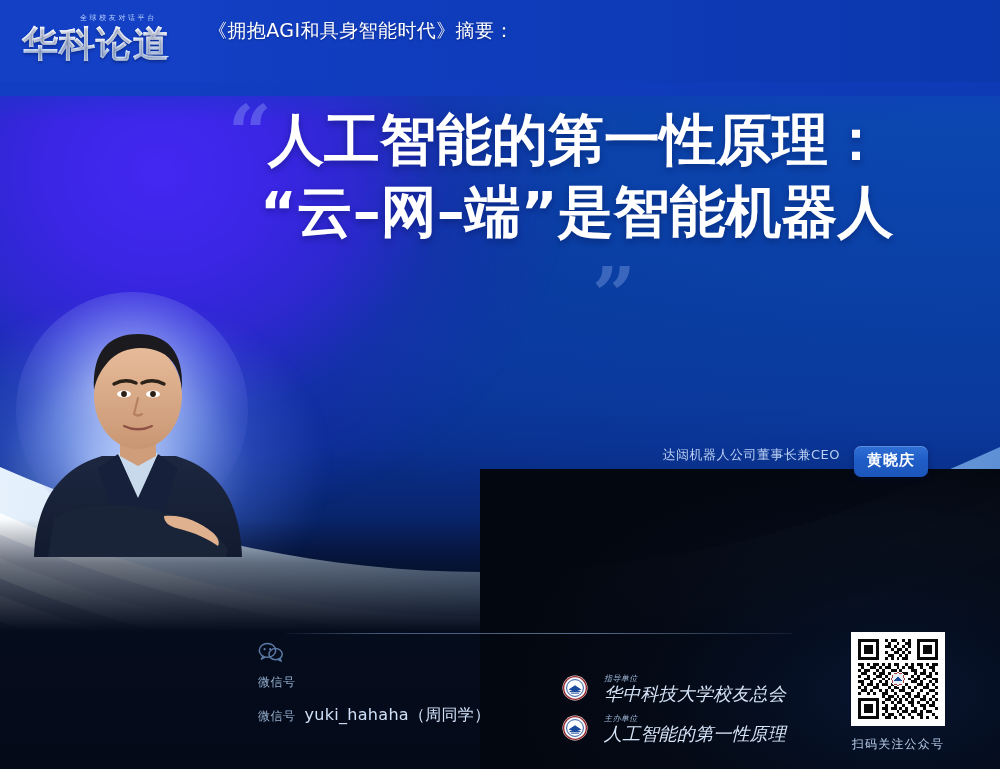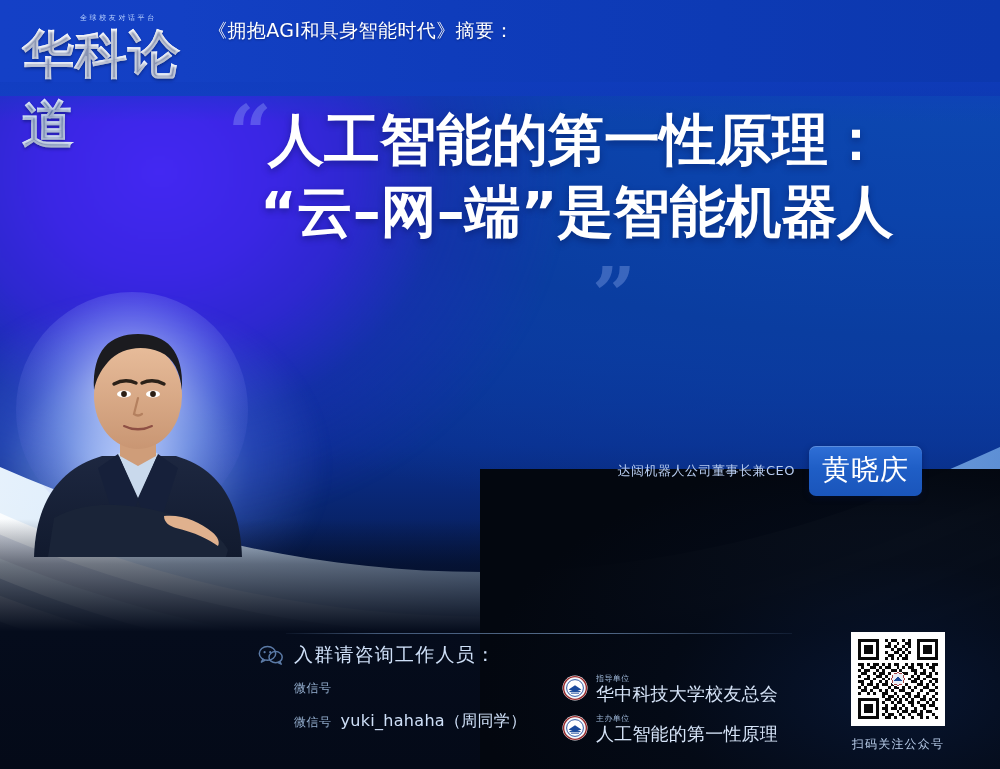--- a/index.html
+++ b/index.html
@@ -67,21 +67,21 @@
     display:flex; 
   }
   .logo-wrap { position:relative; margin-left:22px; width:186px; height:62px; }
   .logo-tag {
     position:absolute; top:1px; left:58px;
     font-size:7px; letter-spacing:2.6px; color:#bcd4ff; white-space:nowrap;
     font-family:"DejaVu Sans", sans-serif;
   }
   .logo-main {
     position:absolute; top:8px; left:0;
-    font-size:52px; font-weight:bold; letter-spacing:1px;
+    font-size:36px; font-weight:bold; letter-spacing:1px;
     font-family:"DejaVu Sans", sans-serif;
     background:linear-gradient(180deg,#ffffff 0%, #eef5ff 42%, #b9d2f5 66%, #dce9fb 100%);
     -webkit-background-clip:text; background-clip:text; color:transparent;
     -webkit-text-stroke:0.4px rgba(255,255,255,0.35);
     text-shadow:0 2px 3px rgba(0,20,80,0.45);
   }
   .header-title {
     margin-top:6px;
     font-size:19px; color:#ffffff; letter-spacing:0.4px; white-space:nowrap;
     font-family:"DejaVu Sans", sans-serif;
@@ -105,67 +105,67 @@
   }
   .q1 { font-size:56px; line-height:72px; }
   .q2 { font-size:56px; line-height:72px; margin-left:-8px; }
   .q3 { font-size:56px; line-height:72px; margin-left:16px; }
 
   
   .portrait { position:absolute; left:14px; top:292px; width:250px; height:265px; }
   .portrait svg { display:block; width:250px; height:265px; }
 
   
-  .speaker { position:absolute; right:78px; top:446px; display:flex; align-items:center; }
+  .speaker { position:absolute; right:72px; top:446px; display:flex; align-items:flex-start; }
   .speaker-title {
     font-size:13px; color:#b9cef2; letter-spacing:0.5px; white-space:nowrap;
     font-family:"DejaVu Sans", sans-serif;
   }
   .speaker-badge {
     margin-left:14px;
     background:linear-gradient(180deg,#2f6fd6 0%, #1f5ec6 45%, #1a55bb 100%);
     border-radius:7px;
     padding:5px 13px 7px 13px;
     box-shadow:0 2px 6px rgba(0,15,60,0.4), inset 0 1px 0 rgba(255,255,255,0.22);
   }
   .speaker-name {
-    font-size:28px; font-weight:normal; color:#ffffff; white-space:nowrap;
+    font-size:15px; font-weight:bold; color:#ffffff; white-space:nowrap;
     font-family:"DejaVu Sans", sans-serif; letter-spacing:1px;
   }
 
   
   .divider {
     position:absolute; left:286px; top:633px; width:506px; height:1px;
     background:linear-gradient(90deg, rgba(120,160,220,0.05) 0%, rgba(140,180,230,0.45) 18%, rgba(150,190,240,0.55) 60%, rgba(120,160,220,0.10) 100%);
   }
 
   .footer { position:absolute; left:258px; top:642px; width:560px; }
   .footer-head { display:flex; align-items:center; gap:10px; }
   .wechat-ico { width:26px; height:20px; flex:none; }
   .footer-title {
     font-size:19px; color:#cfe0f8; letter-spacing:1.2px;
     font-family:"DejaVu Sans", sans-serif;
   }
-  .wx-row { display:flex; align-items:baseline; margin-top:12px; margin-left:36px; }
+  .wx-row { display:flex; align-items:baseline; margin-top:12px; }
   .wx-row.r2 { margin-top:14px; }
   .wx-label {
     font-size:12px; color:#94aece; letter-spacing:0.5px;
     font-family:"DejaVu Sans", sans-serif;
   }
   .wx-value {
     font-size:16px; color:#cfe0f8; margin-left:9px; letter-spacing:0.3px;
     font-family:"DejaVu Sans", sans-serif;
   }
 
   
   .orgs { position:absolute; left:562px; top:674px; }
   .org-row { display:flex; align-items:center; height:28px; }
   .org-row + .org-row { margin-top:12px; }
   .org-seal { width:26px; height:26px; flex:none; }
-  .org-text { margin-left:8px; }
+  .org-text { margin-left:16px;font-style:italic; }
   .org-kind {
     font-size:8px; color:#9fb8d8; letter-spacing:0.4px; line-height:10px;
     font-family:"DejaVu Sans", sans-serif;
   }
   .org-name {
     font-size:18px; color:#d6e4f8; line-height:19px; letter-spacing:0.2px;
     font-family:"DejaVu Sans", sans-serif;
   }
 
   
@@ -305,21 +305,20 @@
   <div class="footer">
     <div class="footer-head">
       <svg class="wechat-ico" viewBox="0 0 26 20" xmlns="http://www.w3.org/2000/svg">
         <ellipse cx="9.5" cy="8.4" rx="8.2" ry="6.9" fill="none" stroke="#5b7aa6" stroke-width="1.5"></ellipse>
         <path d="M5.2,13.6 L3.4,17.2 L7.2,15.2" fill="none" stroke="#5b7aa6" stroke-width="1.5" stroke-linejoin="round"></path>
         <ellipse cx="17.6" cy="12.2" rx="6.6" ry="5.6" fill="none" stroke="#5b7aa6" stroke-width="1.5"></ellipse>
         <path d="M21.6,16.2 L23.2,19.2 L20.0,17.6" fill="none" stroke="#5b7aa6" stroke-width="1.5" stroke-linejoin="round"></path>
         <circle cx="6.6" cy="7.2" r="1.1" fill="#5b7aa6"></circle>
         <circle cx="12.2" cy="7.2" r="1.1" fill="#5b7aa6"></circle>
       </svg>
-      <div class="footer-title">入群请咨询工作人员：</div>
     </div>
 
     <div class="wx-row">
       <span class="wx-label">微信号</span>
     </div>
     <div class="wx-row r2">
       <span class="wx-label">微信号</span>
       <span class="wx-value">yuki_hahaha（周同学）</span>
     </div>
   </div>

